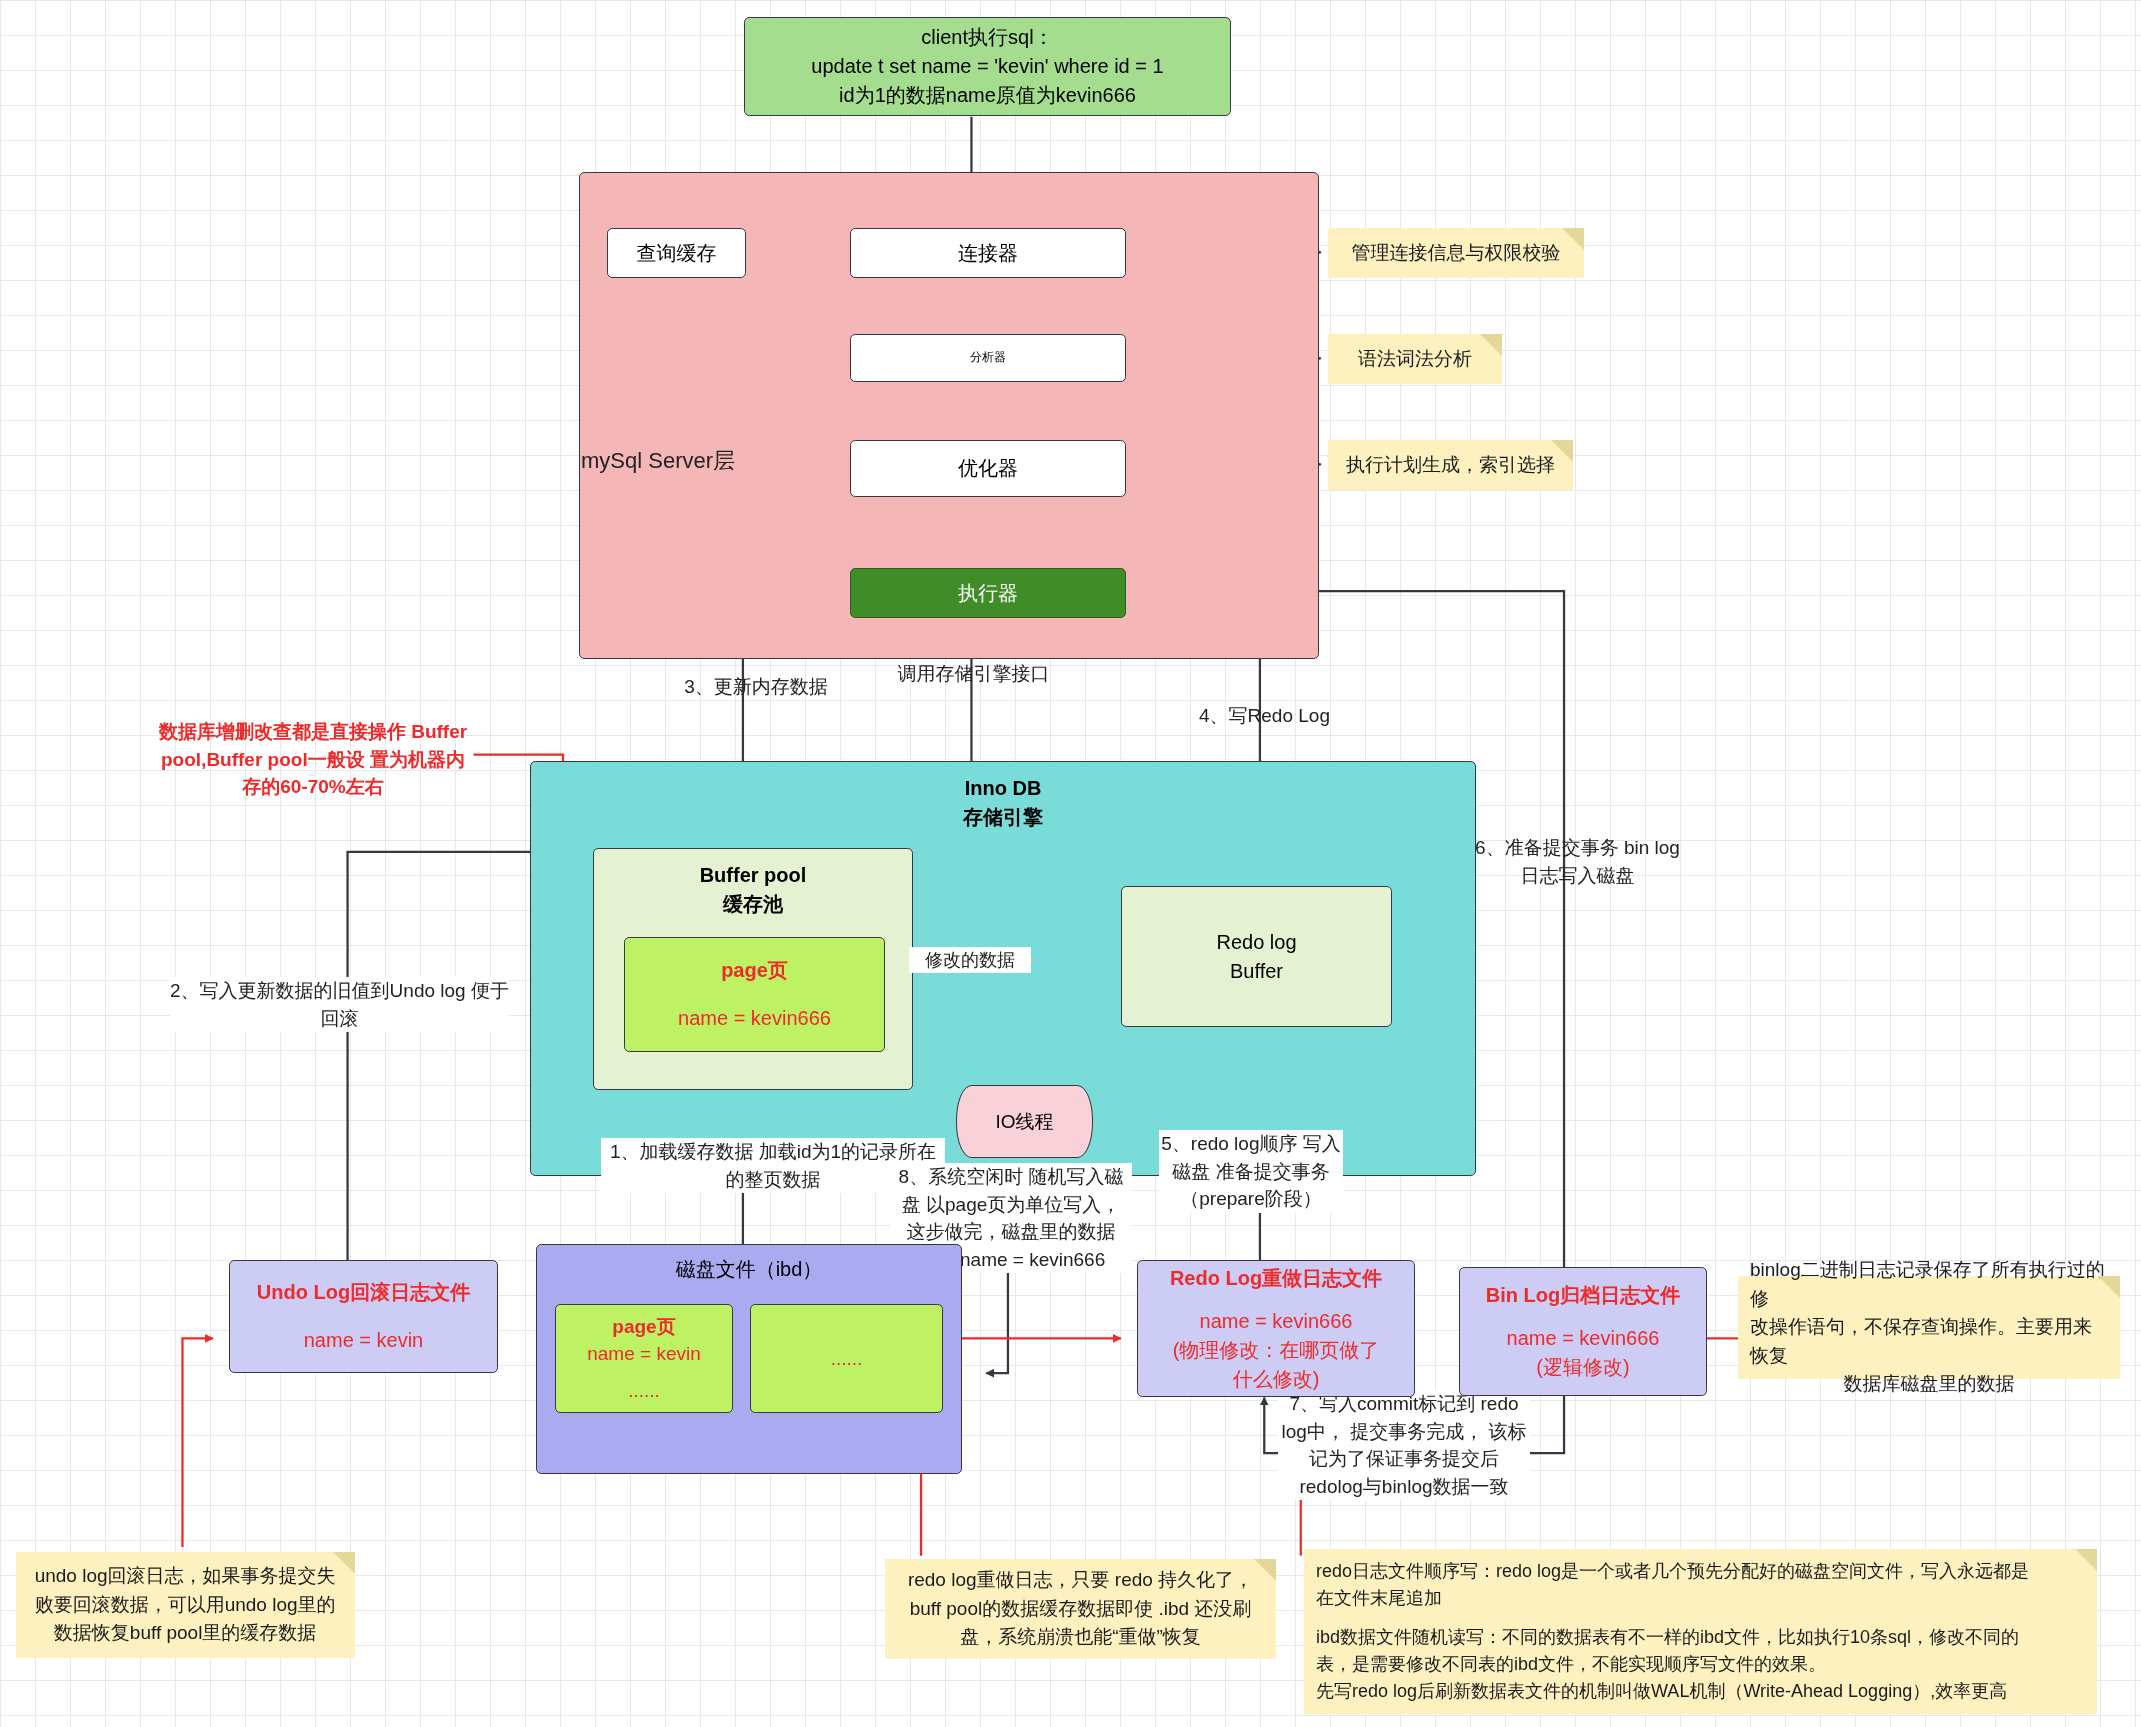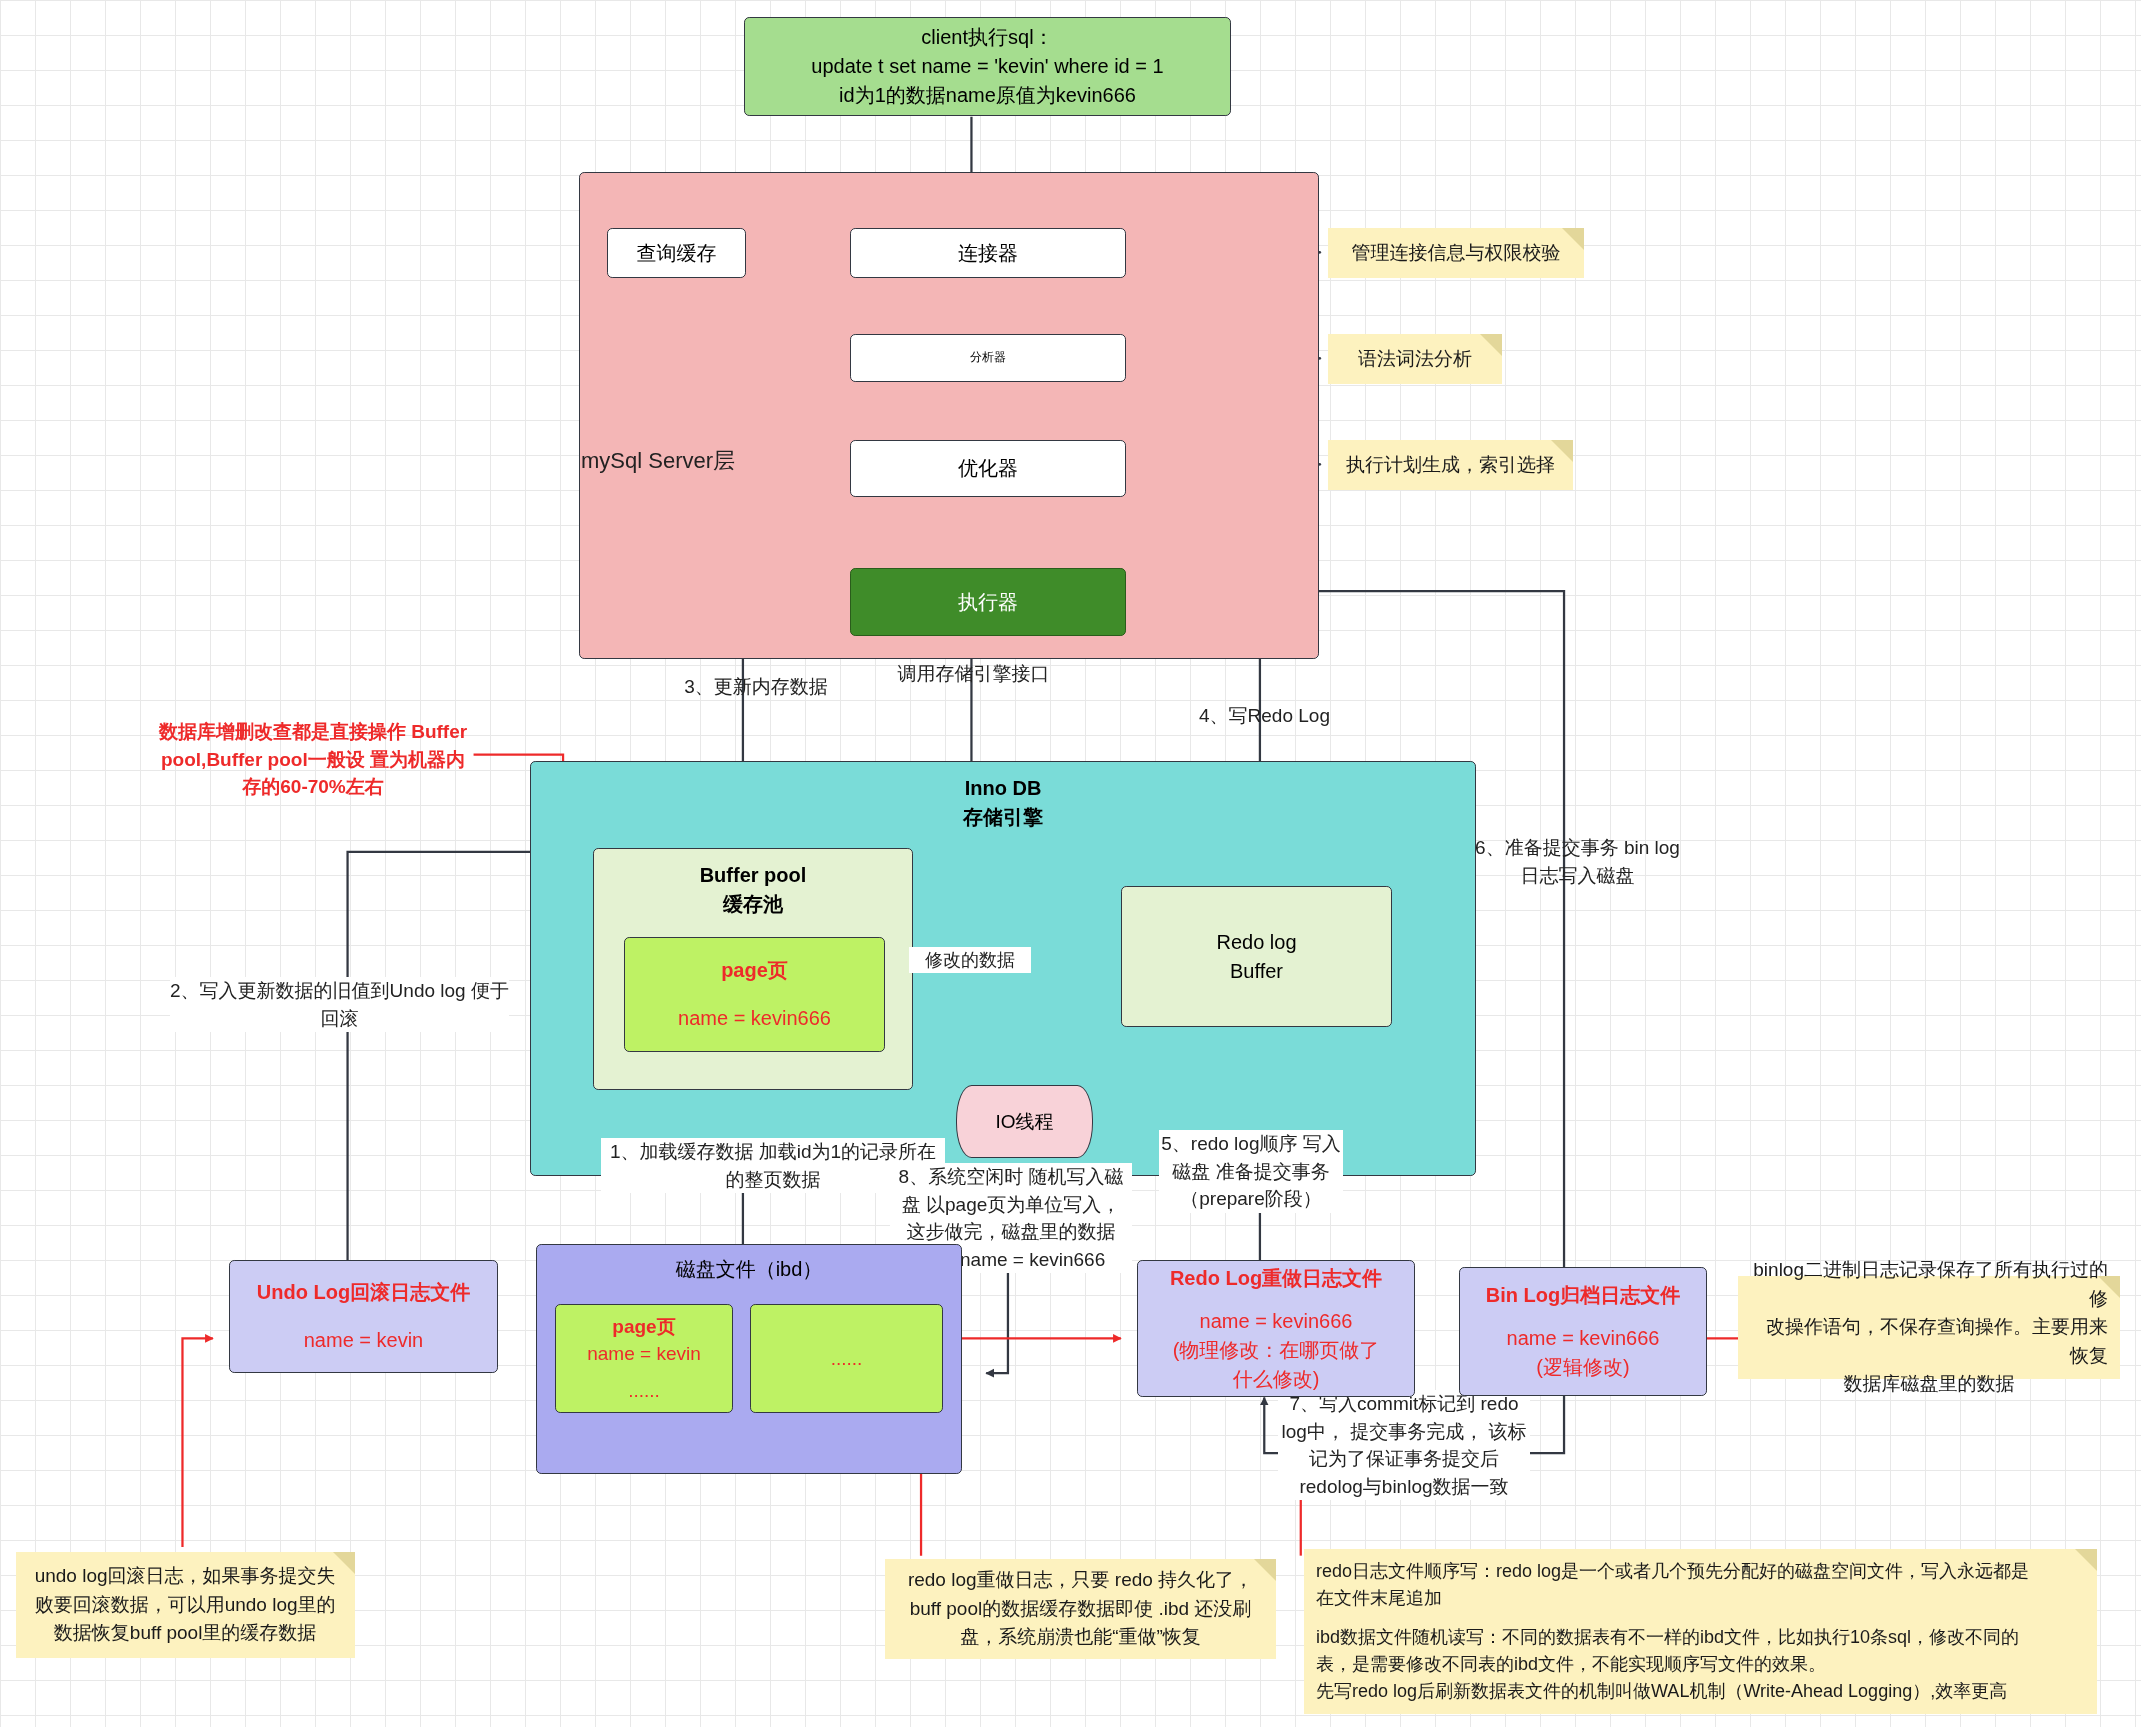--- a/index.html
+++ b/index.html
@@ -32,21 +32,21 @@
   .logfile { background:#ccccf4; }
   .inner-white { background:#bef264; }
 
   
   .t-red { color:#ee2a2a; }
   .bold { font-weight:bold; }
 
   
   .note { position:absolute; box-sizing:border-box; background:#fdf2bf;
           color:#1a1a1a; padding:8.7px 12px; line-height:1.5;
-          text-align:right; display:flex; flex-direction:column;
+          text-align:left; display:flex; flex-direction:column;
           align-items:center; justify-content:center; }
   .note.left { text-align:left; align-items:flex-start; }
   .note .fold { position:absolute; top:0; right:0; width:0; height:0;
                 border-left:22.6px solid transparent; border-top:22.6px solid #e3d79a; }
 
   
   .lbl { position:absolute; background:#ffffff; color:#222; text-align:center;
          line-height:1.45; box-sizing:border-box; }
   .lbl.nobg { background:transparent; }
   .lbl-red { color:#ee2a2a; text-align:center; line-height:1.45;
@@ -136,21 +136,21 @@
   </div>
 
   <div class="node plain-box" style="left:834px;top:334px;width:276px;height:48px;font-size:12px;">
     <span class="ln">分析器</span>
   </div>
 
   <div class="node plain-box" style="left:834px;top:440px;width:276px;height:57px;font-size:20px;">
     <span class="ln">优化器</span>
   </div>
 
-  <div class="node exec" style="left:834px;top:568px;width:276px;height:68px;font-size:20px;">
+  <div class="node exec" style="left:834px;top:568px;width:276px;height:50px;font-size:20px;">
     <span class="ln">执行器</span>
   </div>
 
   <div class="note" style="left:1328px;top:228px;width:256px;height:50px;font-size:19px;">
     <span class="fold"></span>
     <span class="ln">管理连接信息与权限校验</span>
   </div>
   <div class="note" style="left:1328px;top:334px;width:174px;height:50px;font-size:19px;">
     <span class="fold"></span>
     <span class="ln">语法词法分析</span>

